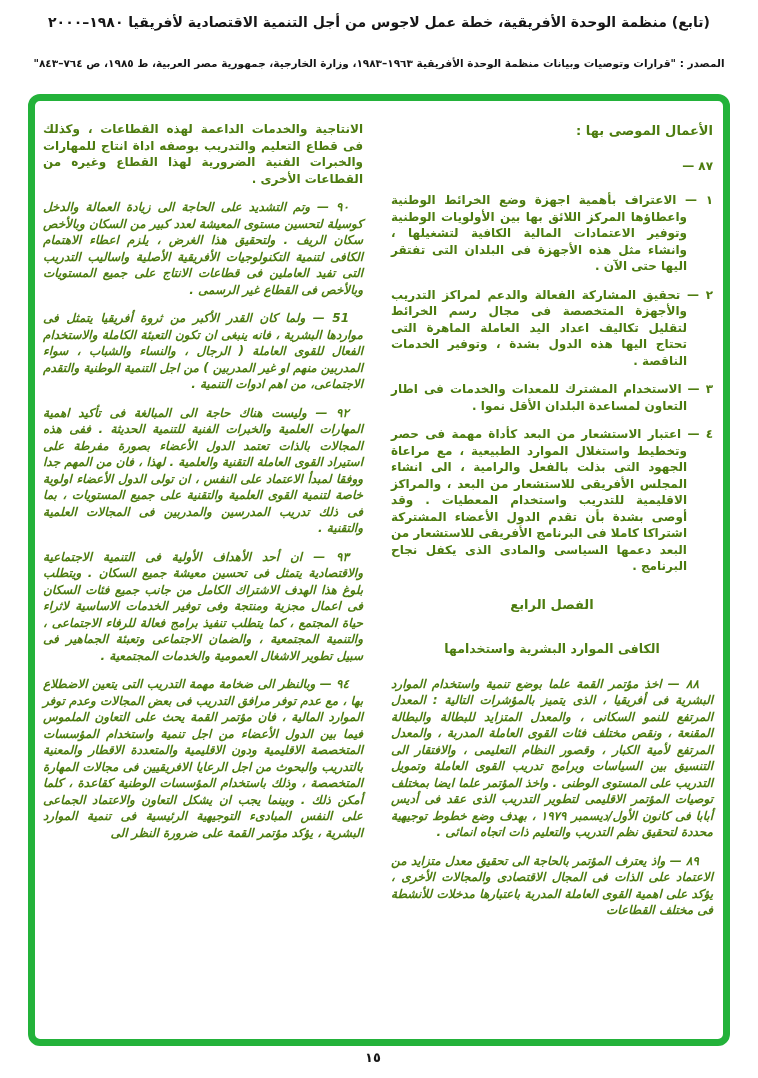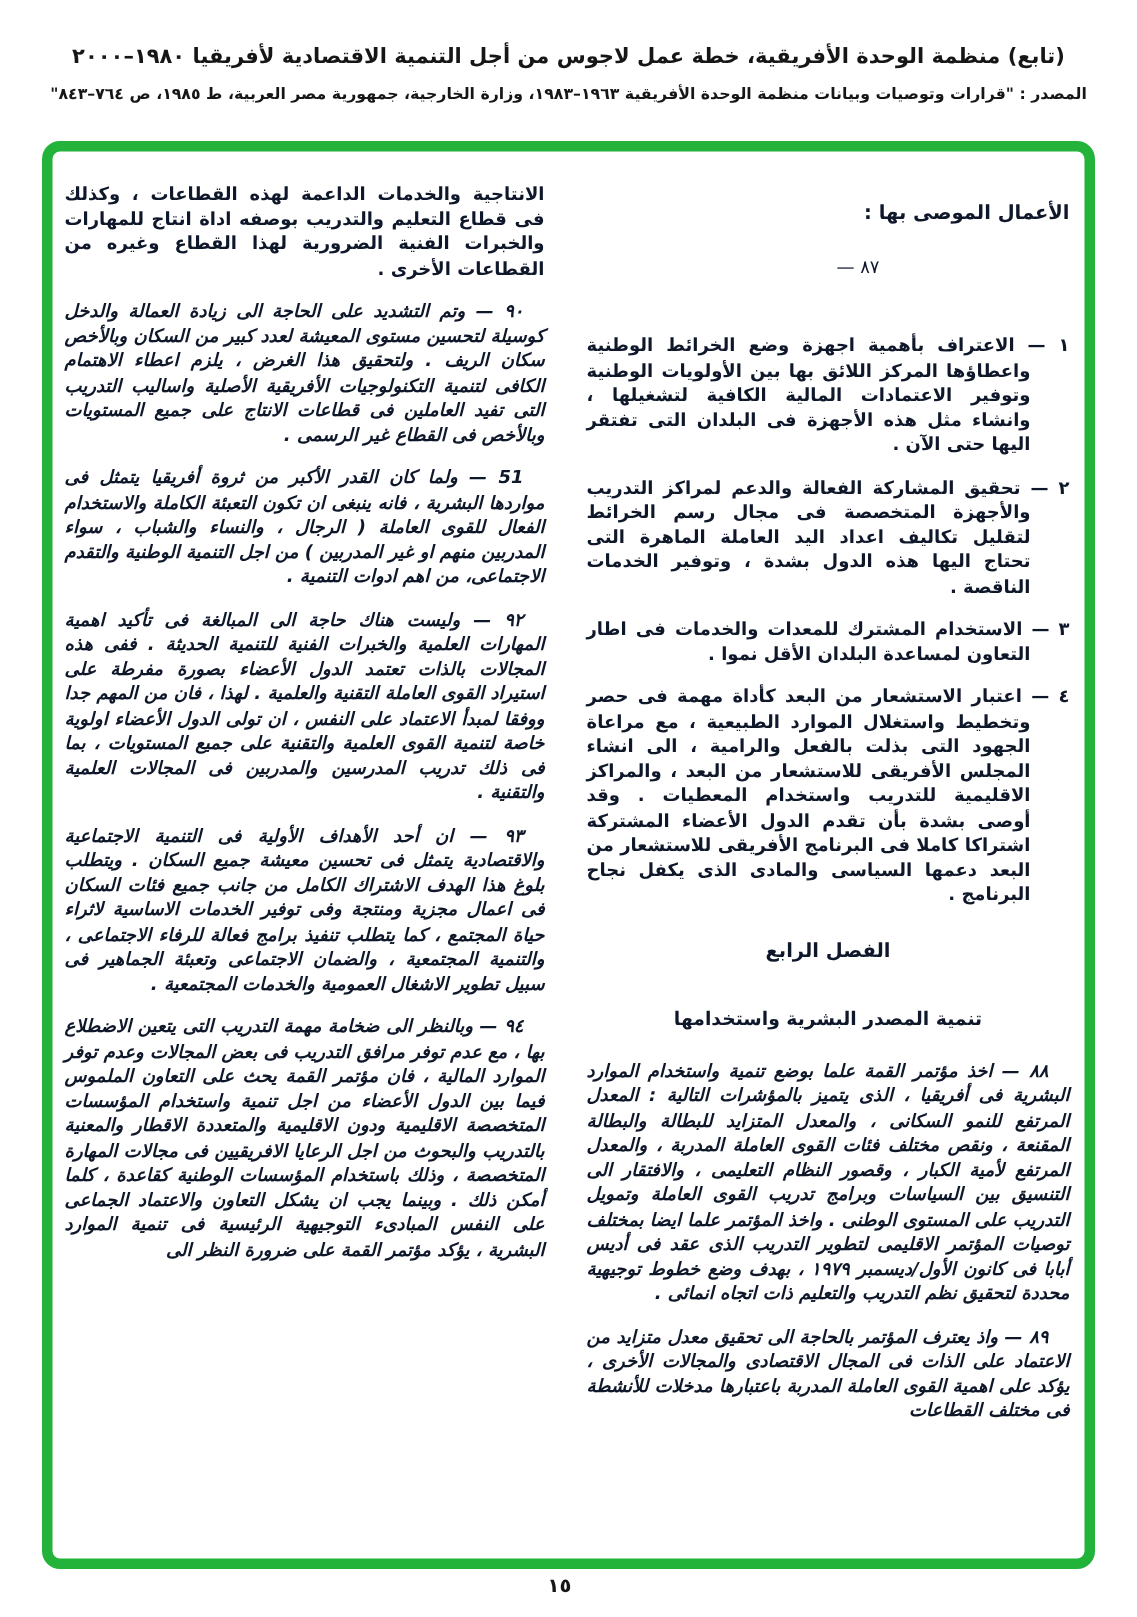--- a/index.html
+++ b/index.html
@@ -10,21 +10,21 @@
   body {
     position: relative;
     width: 758px;
     height: 1078px;
     font-family: "DejaVu Sans", sans-serif;
     color: #161616;
     overflow: hidden;
   }
   .hdr-title {
     position: absolute;
-    top: 30px;
+    top: 14px;
     left: 20px;
     right: 20px;
     direction: rtl;
     text-align: center;
     font-weight: bold;
     font-size: 14px;
     letter-spacing: 0;
   }
   .hdr-source {
     position: absolute;
@@ -47,37 +47,37 @@
     overflow: hidden;
     background: #ffffff;
   }
   .col {
     position: absolute;
     direction: rtl;
     text-align: justify;
     font-weight: bold;
     font-size: 12px;
     line-height: 16.5px;
-    color: #0f172a;
+    color: #4d7c0f;
   }
   .col-right { right: 10px; top: 22px; width: 322px; }
   .col-left  { left: 8px;  top: 20px; width: 320px; }
   .col p { margin: 0 0 12px 0; }
   .hang { padding-right: 26px; text-indent: -26px; }
   .ind  { text-indent: 14px; font-style: italic; }
   .rec-heading {
     font-size: 13px;
     font-weight: bold;
     text-align: right;
-    margin: 12px 0 18px 0;
+    margin: 0 0 18px 0;
   }
   .marker-87 {
-    text-align: center;
-    font-weight: normal;
-    margin: 0 0 36px 0;
+    text-align: right;
+    font-weight: bold;
+    margin: 0 0 18px 0;
     padding-left: 40px;
   }
   .chapter-title {
     text-align: center;
     font-size: 13px;
     font-weight: bold;
     margin: 22px 0 28px 0;
   }
   .chapter-subtitle {
     text-align: center;
@@ -105,21 +105,21 @@
 <div class="frame" style="border-color: rgb(35, 178, 58);">
 
   <div class="col col-right">
     <div class="rec-heading">الأعمال الموصى بها :</div>
     <div class="marker-87">٨٧ —</div>
     <p class="hang">١ — الاعتراف بأهمية اجهزة وضع الخرائط الوطنية واعطاؤها المركز اللائق بها بين الأولويات الوطنية وتوفير الاعتمادات المالية الكافية لتشغيلها ، وانشاء مثل هذه الأجهزة فى البلدان التى تفتقر اليها حتى الآن .</p>
     <p class="hang">٢ — تحقيق المشاركة الفعالة والدعم لمراكز التدريب والأجهزة المتخصصة فى مجال رسم الخرائط لتقليل تكاليف اعداد اليد العاملة الماهرة التى تحتاج اليها هذه الدول بشدة ، وتوفير الخدمات الناقصة .</p>
     <p class="hang">٣ — الاستخدام المشترك للمعدات والخدمات فى اطار التعاون لمساعدة البلدان الأقل نموا .</p>
     <p class="hang">٤ — اعتبار الاستشعار من البعد كأداة مهمة فى حصر وتخطيط واستغلال الموارد الطبيعية ، مع مراعاة الجهود التى بذلت بالفعل والرامية ، الى انشاء المجلس الأفريقى للاستشعار من البعد ، والمراكز الاقليمية للتدريب واستخدام المعطيات . وقد أوصى بشدة بأن تقدم الدول الأعضاء المشتركة اشتراكا كاملا فى البرنامج الأفريقى للاستشعار من البعد دعمها السياسى والمادى الذى يكفل نجاح البرنامج .</p>
     <div class="chapter-title">الفصل الرابع</div>
-    <div class="chapter-subtitle">تنمية المصدر البشرية واستخدامها</div>
+    <div class="chapter-subtitle">الكافى الموارد البشرية واستخدامها</div>
     <p class="ind">٨٨ — اخذ مؤتمر القمة علما بوضع تنمية واستخدام الموارد البشرية فى أفريقيا ، الذى يتميز بالمؤشرات التالية : المعدل المرتفع للنمو السكانى ، والمعدل المتزايد للبطالة والبطالة المقنعة ، ونقص مختلف فئات القوى العاملة المدربة ، والمعدل المرتفع لأمية الكبار ، وقصور النظام التعليمى ، والافتقار الى التنسيق بين السياسات وبرامج تدريب القوى العاملة وتمويل التدريب على المستوى الوطنى . واخذ المؤتمر علما ايضا بمختلف توصيات المؤتمر الاقليمى لتطوير التدريب الذى عقد فى أديس أبابا فى كانون الأول/ديسمبر ١٩٧٩ ، بهدف وضع خطوط توجيهية محددة لتحقيق نظم التدريب والتعليم ذات اتجاه انمائى .</p>
     <p class="ind">٨٩ — واذ يعترف المؤتمر بالحاجة الى تحقيق معدل متزايد من الاعتماد على الذات فى المجال الاقتصادى والمجالات الأخرى ، يؤكد على اهمية القوى العاملة المدربة باعتبارها مدخلات للأنشطة فى مختلف القطاعات</p>
   </div>
 
   <div class="col col-left">
     <p>الانتاجية والخدمات الداعمة لهذه القطاعات ، وكذلك فى قطاع التعليم والتدريب بوصفه اداة انتاج للمهارات والخبرات الفنية الضرورية لهذا القطاع وغيره من القطاعات الأخرى .</p>
     <p class="ind">٩٠ — وتم التشديد على الحاجة الى زيادة العمالة والدخل كوسيلة لتحسين مستوى المعيشة لعدد كبير من السكان وبالأخص سكان الريف . ولتحقيق هذا الغرض ، يلزم اعطاء الاهتمام الكافى لتنمية التكنولوجيات الأفريقية الأصلية واساليب التدريب التى تفيد العاملين فى قطاعات الانتاج على جميع المستويات وبالأخص فى القطاع غير الرسمى .</p>
     <p class="ind">51 — ولما كان القدر الأكبر من ثروة أفريقيا يتمثل فى مواردها البشرية ، فانه ينبغى ان تكون التعبئة الكاملة والاستخدام الفعال للقوى العاملة ( الرجال ، والنساء والشباب ، سواء المدربين منهم او غير المدربين ) من اجل التنمية الوطنية والتقدم الاجتماعى، من اهم ادوات التنمية .</p>
     <p class="ind">٩٢ — وليست هناك حاجة الى المبالغة فى تأكيد اهمية المهارات العلمية والخبرات الفنية للتنمية الحديثة . ففى هذه المجالات بالذات تعتمد الدول الأعضاء بصورة مفرطة على استيراد القوى العاملة التقنية والعلمية . لهذا ، فان من المهم جدا ووفقا لمبدأ الاعتماد على النفس ، ان تولى الدول الأعضاء اولوية خاصة لتنمية القوى العلمية والتقنية على جميع المستويات ، بما فى ذلك تدريب المدرسين والمدربين فى المجالات العلمية والتقنية .</p>
     <p class="ind">٩٣ — ان أحد الأهداف الأولية فى التنمية الاجتماعية والاقتصادية يتمثل فى تحسين معيشة جميع السكان . ويتطلب بلوغ هذا الهدف الاشتراك الكامل من جانب جميع فئات السكان فى اعمال مجزية ومنتجة وفى توفير الخدمات الاساسية لاثراء حياة المجتمع ، كما يتطلب تنفيذ برامج فعالة للرفاء الاجتماعى ، والتنمية المجتمعية ، والضمان الاجتماعى وتعبئة الجماهير فى سبيل تطوير الاشغال العمومية والخدمات المجتمعية .</p>

